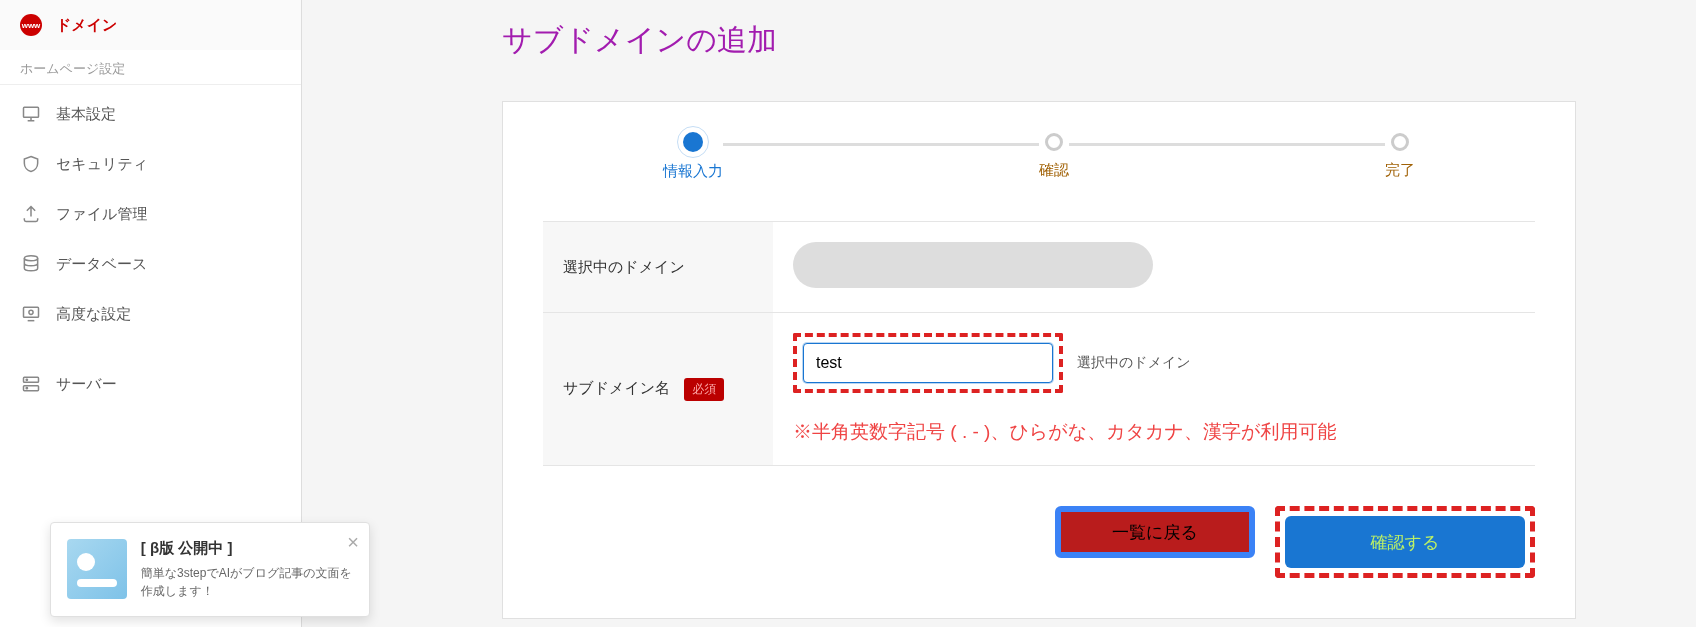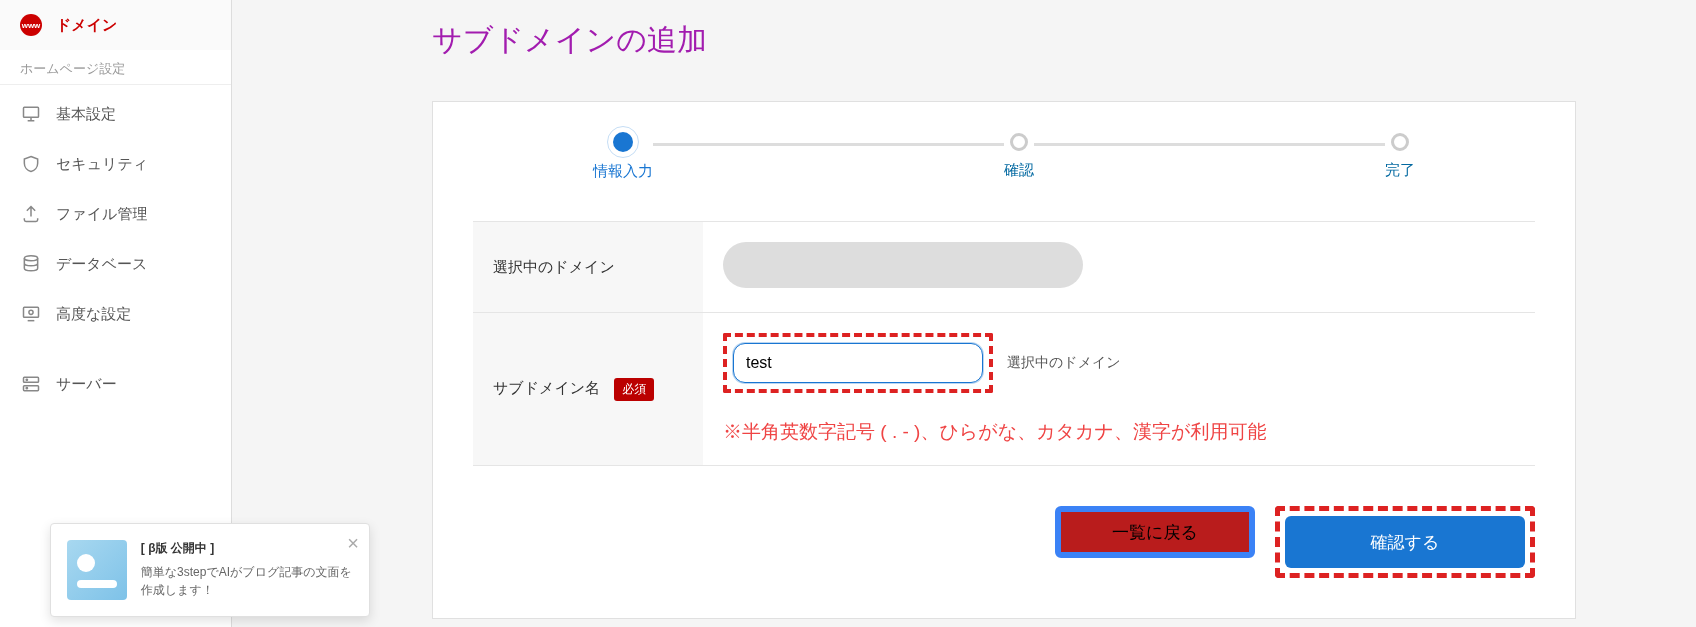--- a/index.html
+++ b/index.html
@@ -1,70 +1,70 @@
 <!DOCTYPE html>
 <html><head>
   <meta charset="utf-8">
   <style>
     * { box-sizing: border-box; margin: 0; padding: 0; }
     body { font-family: "Hiragino Kaku Gothic ProN", "Meiryo", sans-serif; background: #f5f5f5; color: #333; overflow: hidden; }
     .app { display: flex; height: 627px; width: 1696px; }
     
-    .sidebar { width: 232px; background: #fff; border-right: 1px solid #ddd; display: flex; flex-direction: column; position: relative; }
+    .sidebar { width: 302px; background: #fff; border-right: 1px solid #ddd; display: flex; flex-direction: column; position: relative; }
     .sidebar-item { display: flex; align-items: center; gap: 14px; padding: 14px 20px; font-size: 15px; color: #555; cursor: pointer; }
     .sidebar-item.active { color: #c00; font-weight: bold; background: #fafafa; }
     .sidebar-item .icon { width: 22px; height: 22px; display: flex; align-items: center; justify-content: center; flex-shrink: 0; }
     .sidebar-section { font-size: 13px; color: #999; padding: 10px 20px 6px; border-bottom: 1px solid #eee; margin: 0 0 4px; }
     
     .www-badge { width: 22px; height: 22px; border-radius: 50%; background: #c00; color: #fff; font-size: 8px; font-weight: bold; display: flex; align-items: center; justify-content: center; }
     
     .main { flex: 1; padding: 20px 120px 0 200px; overflow: auto; position: relative; }
     .page-title { font-size: 30px; font-weight: 400; color: #a21caf; margin-bottom: 40px; }
     
     .card { background: #fff; border: 1px solid #e0e0e0; padding: 30px 40px 40px; }
     
     .stepper { display: flex; align-items: center; margin: 0 auto 40px; padding: 0 120px; }
     .step { display: flex; flex-direction: column; align-items: center; gap: 10px; }
     .step-dot { width: 18px; height: 18px; border-radius: 50%; background: #ccc; position: relative; }
     .step.active .step-dot { background: #1976d2; width: 20px; height: 20px; }
     .step.active .step-dot::after { content: ""; position: absolute; inset: -6px; border-radius: 50%; border: 1px solid rgba(25,118,210,0.25); }
     .step-dot.hollow { background: #fff; border: 3px solid #ccc; }
-    .step-label { font-size: 15px; color: #0369a1; }
+    .step-label { font-size: 15px; color: #a16207; }
     .step.active .step-label { color: #1976d2; font-weight: normal; }
     .step-line { flex: 1; height: 3px; background: #ddd; margin-bottom: 24px; }
     
     .section-heading { font-size: 18px; font-weight: bold; margin-bottom: 20px; }
     
     .form-table { width: 100%; border-collapse: collapse; }
     .form-table tr { border-top: 1px solid #e5e5e5; }
     .form-table tr:last-child { border-bottom: 1px solid #e5e5e5; }
     .form-table th { background: #f7f7f7; text-align: left; font-weight: normal; font-size: 15px; padding: 24px 20px; width: 230px; vertical-align: middle; }
     .form-table td { padding: 20px; }
     
-    .req-badge { display: inline-block; background: #b00; color: #ffffff; font-size: 12px; padding: 3px 8px; border-radius: 3px; margin-left: 10px; }
+    .req-badge { display: inline-block; background: #b00; color: #fca5a5; font-size: 12px; padding: 3px 8px; border-radius: 3px; margin-left: 10px; }
     
     .domain-pill { display: inline-block; width: 360px; height: 46px; border-radius: 24px; background: #ddd; }
     
     .subdomain-row { display: flex; align-items: center; gap: 14px; flex-wrap: wrap; }
     .input-highlight { border: 4px dashed #d22; padding: 6px; border-radius: 2px; }
-    .subdomain-input { width: 250px; height: 40px; border: 1px solid #1976d2; border-radius: 12px; padding: 0 12px; font-size: 16px; outline: none; box-shadow: 0 0 0 1px rgba(25,118,210,0.3); }
+    .subdomain-input { width: 250px; height: 40px; border: 1px solid #1976d2; border-radius: 4px; padding: 0 12px; font-size: 16px; outline: none; box-shadow: 0 0 0 1px rgba(25,118,210,0.3); }
     .domain-suffix { font-size: 14px; color: #555; }
     .hint { font-size: 19px; color: #ef4444; margin-top: 12px; width: 100%; }
     
     .actions { display: flex; justify-content: flex-end; gap: 20px; margin-top: 40px; }
     .btn { min-width: 200px; height: 52px; display: flex; align-items: center; justify-content: center; font-size: 17px; border-radius: 6px; cursor: pointer; border: 6px solid #3b82f6; background: #b91c1c; }
-    .btn-primary { background: #1976d2; color: #ffffff; border: none; min-width: 240px; }
+    .btn-primary { background: #1976d2; color: #bef264; border: none; min-width: 240px; }
     .btn-highlight { border: 5px dashed #d22; padding: 5px; border-radius: 4px; }
     
     .promo { position: absolute; left: 50px; bottom: 10px; width: 320px; background: #fff; border: 1px solid #e0e0e0; box-shadow: 0 4px 12px rgba(0,0,0,0.12); padding: 16px; display: flex; gap: 14px; border-radius: 4px; }
     .promo-close { position: absolute; top: 8px; right: 10px; color: #aaa; font-size: 20px; cursor: pointer; }
     .promo-img { width: 80px; height: 60px; background: linear-gradient(135deg,#a8d8f0,#7ec2e8); border-radius: 4px; position: relative; overflow: hidden; }
     .promo-img::before { content:""; position:absolute; left:10px; top:14px; width:18px; height:18px; border-radius:50%; background:#fff; }
     .promo-img::after { content:""; position:absolute; left:10px; top:40px; right:10px; height:8px; background:#fff; border-radius:4px; }
-    .promo-title { font-size: 12px; font-weight: bold; margin-bottom: 6px; }
+    .promo-title { font-size: 15px; font-weight: bold; margin-bottom: 6px; }
     .promo-desc { font-size: 12px; color: #666; line-height: 1.5; }
   </style>
 </head>
 <body>
 
 <div class="app">
   <aside class="sidebar">
     <div class="sidebar-item active">
       <span class="icon">
           <span class="www-badge">www</span>

